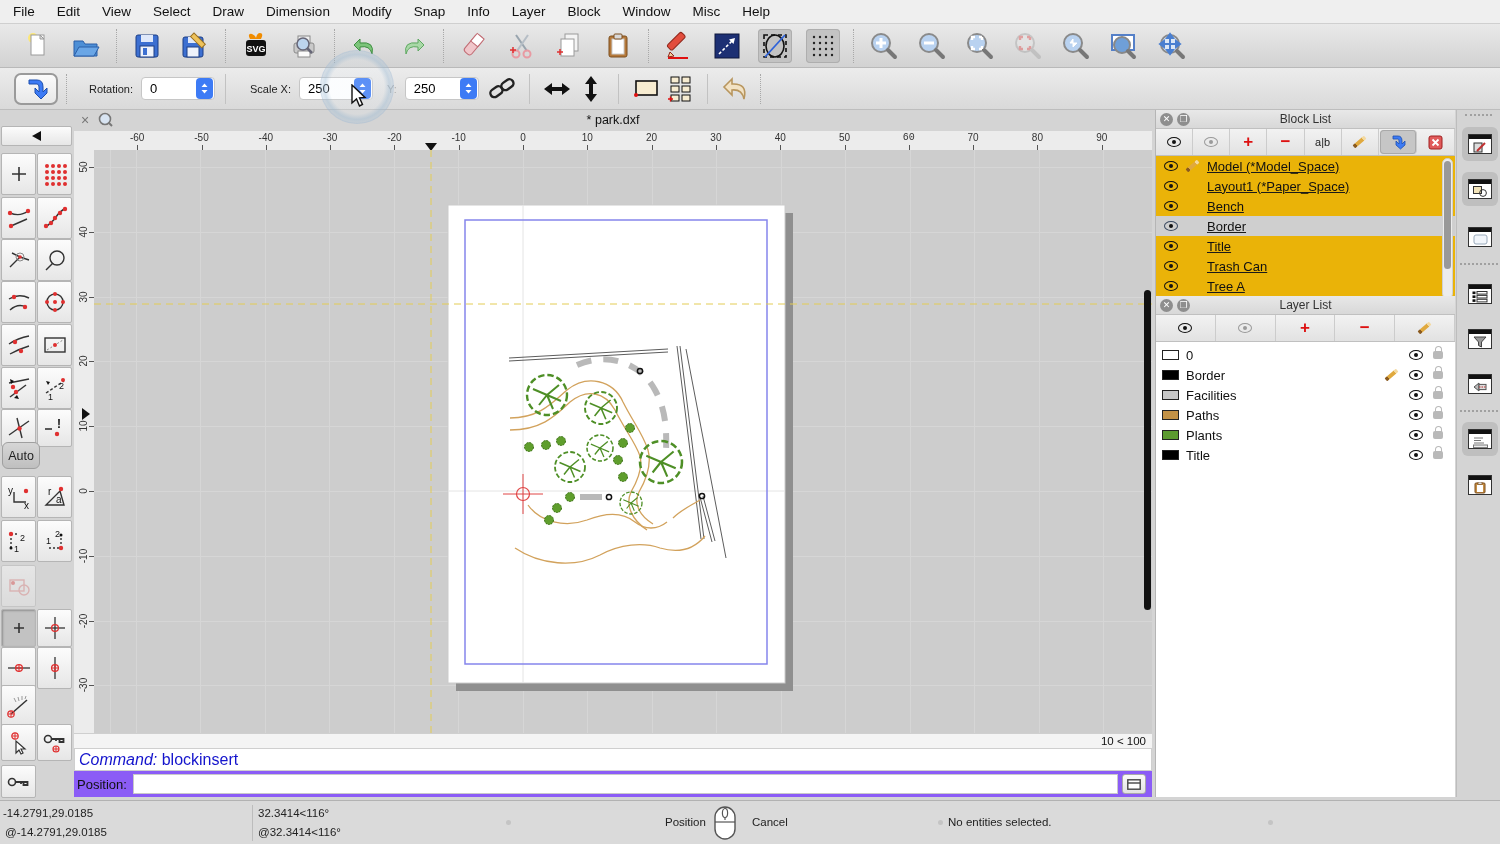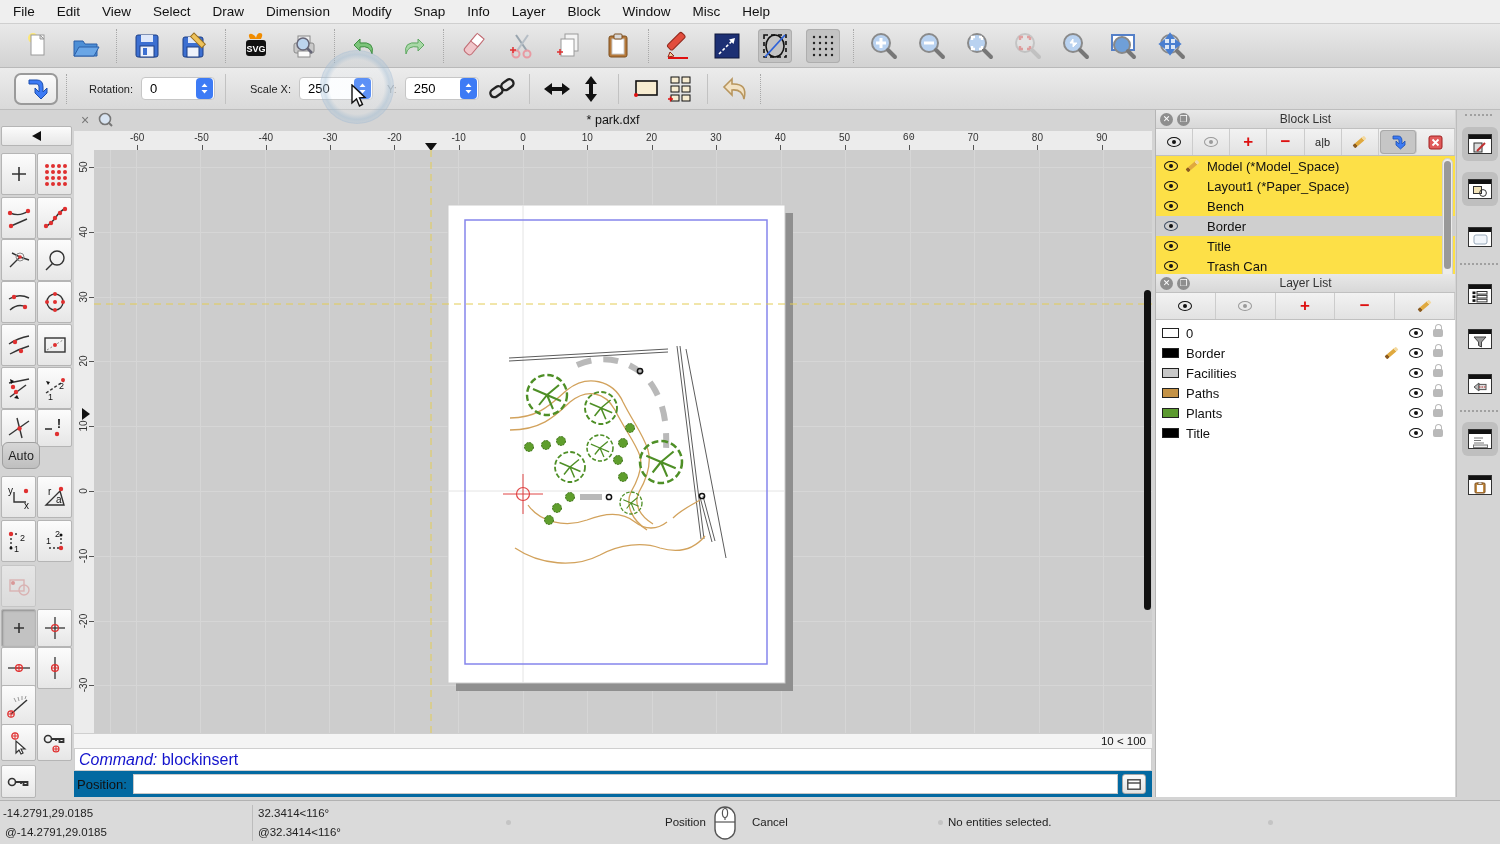--- a/index.html
+++ b/index.html
@@ -53,35 +53,35 @@
   .canvas { position:absolute; left:20px; top:40px; width:1058px; height:583px; background:#cdcdcd;
     background-image:repeating-linear-gradient(to right, #d6d6d6 0 1px, transparent 1px 64.5px),
                      repeating-linear-gradient(to bottom, #d6d6d6 0 1px, transparent 1px 64.8px);
     background-position:42px 17px; }
   .canvas svg { position:absolute; left:0; top:0; }
   .vscroll { position:absolute; left:1050px; top:140px; width:7px; height:320px; background:#111; border-radius:4px; }
 
   .info-strip { position:absolute; left:0; top:623px; width:1078px; height:15px; background:#f4f4f4; border-top:1px solid #cfcfcf; font-size:11.5px; color:#111; text-align:right; padding-right:6px; line-height:15px; }
   .cmdline { position:absolute; left:0; top:638px; width:1078px; height:23px; background:#fff; border:1px solid #cfcfcf; font-size:16px; color:#1414cc; line-height:21px; padding-left:4px; }
   .cmdline i { font-style:italic; }
-  .posrow { position:absolute; left:0; top:661px; width:1078px; height:26px; background:#0369a1; display:flex; align-items:center; }
+  .posrow { position:absolute; left:0; top:661px; width:1078px; height:26px; background:#8b5cf6; display:flex; align-items:center; }
   .posrow .plabel { font-size:13px; color:#111; margin-left:3px; }
   .posinput { margin-left:6px; width:985px; height:20px; background:#fff; border:1px solid #c9c9c9; font-size:12px; }
   .posbtn { margin-left:4px; width:24px; height:20px; background:linear-gradient(#fafafa,#e2e2e2); border:1px solid #aaa; border-radius:3px; display:flex; align-items:center; justify-content:center; }
 
   
   .rpanel { position:absolute; left:1155px; top:110px; width:300px; height:687px; background:#fff; border-left:1px solid #b5b5b5; }
   .ptitle { position:relative; height:19px; background:linear-gradient(#e8e8e8,#d8d8d8); border-bottom:1px solid #c0c0c0; text-align:center; font-size:12px; color:#333; line-height:19px; }
   .pt-close,.pt-float { position:absolute; top:3px; width:13px; height:13px; border-radius:50%; background:#8e8e8e; color:#fff; font-size:9px; line-height:13px; text-align:center; }
   .pt-close { left:4px; } .pt-float { left:21px; background:#8e8e8e; }
   .ptoolbar { display:flex; height:27px; background:linear-gradient(#f2f2f2,#e2e2e2); border-bottom:1px solid #c0c0c0; }
   .ptb { flex:1; border-right:1px solid #cccccc; display:flex; align-items:center; justify-content:center; font-size:12px; }
   .ptb.pressed { background:#c6c6c6; border-radius:4px; margin:1px; box-shadow:inset 0 0 0 1px #a9a9a9; }
   .red { color:#dd1111; font-weight:bold; font-size:17px; line-height:10px; }
-  .blist { position:relative; height:118px; overflow:hidden; background:#fde047; }
+  .blist { position:relative; height:140px; overflow:hidden; background:#eab308;text-decoration:underline; }
   .brow { height:20px; display:flex; align-items:center; gap:7px; padding-left:8px; font-size:13px; color:#111; }
   .brow.sel { background:#cfcfcf; }
   .lrow { height:20px; display:flex; align-items:center; padding-left:6px; font-size:13px; color:#111; position:relative; }
   .swatch { width:17px; height:10px; border:1px solid #222; margin-right:7px; }
   .lrow .rico { position:absolute; display:flex; align-items:center; gap:10px; right:12px; }
   .bscroll { position:absolute; right:2px; top:2px; width:11px; height:141px; background:#ececec; border:1px solid #d0d0d0; border-radius:6px; }
   .bscroll::after { content:''; position:absolute; left:1px; top:2px; width:7px; height:108px; background:#999; border-radius:4px; }
 
   .eye { display:inline-block; width:14px; height:10px; border:1.6px solid #111; border-radius:70% 70%; position:relative; flex:none; }
   .eye::after { content:''; position:absolute; left:50%; top:50%; width:4px; height:4px; margin:-2px 0 0 -2px; background:#111; border-radius:50%; }

